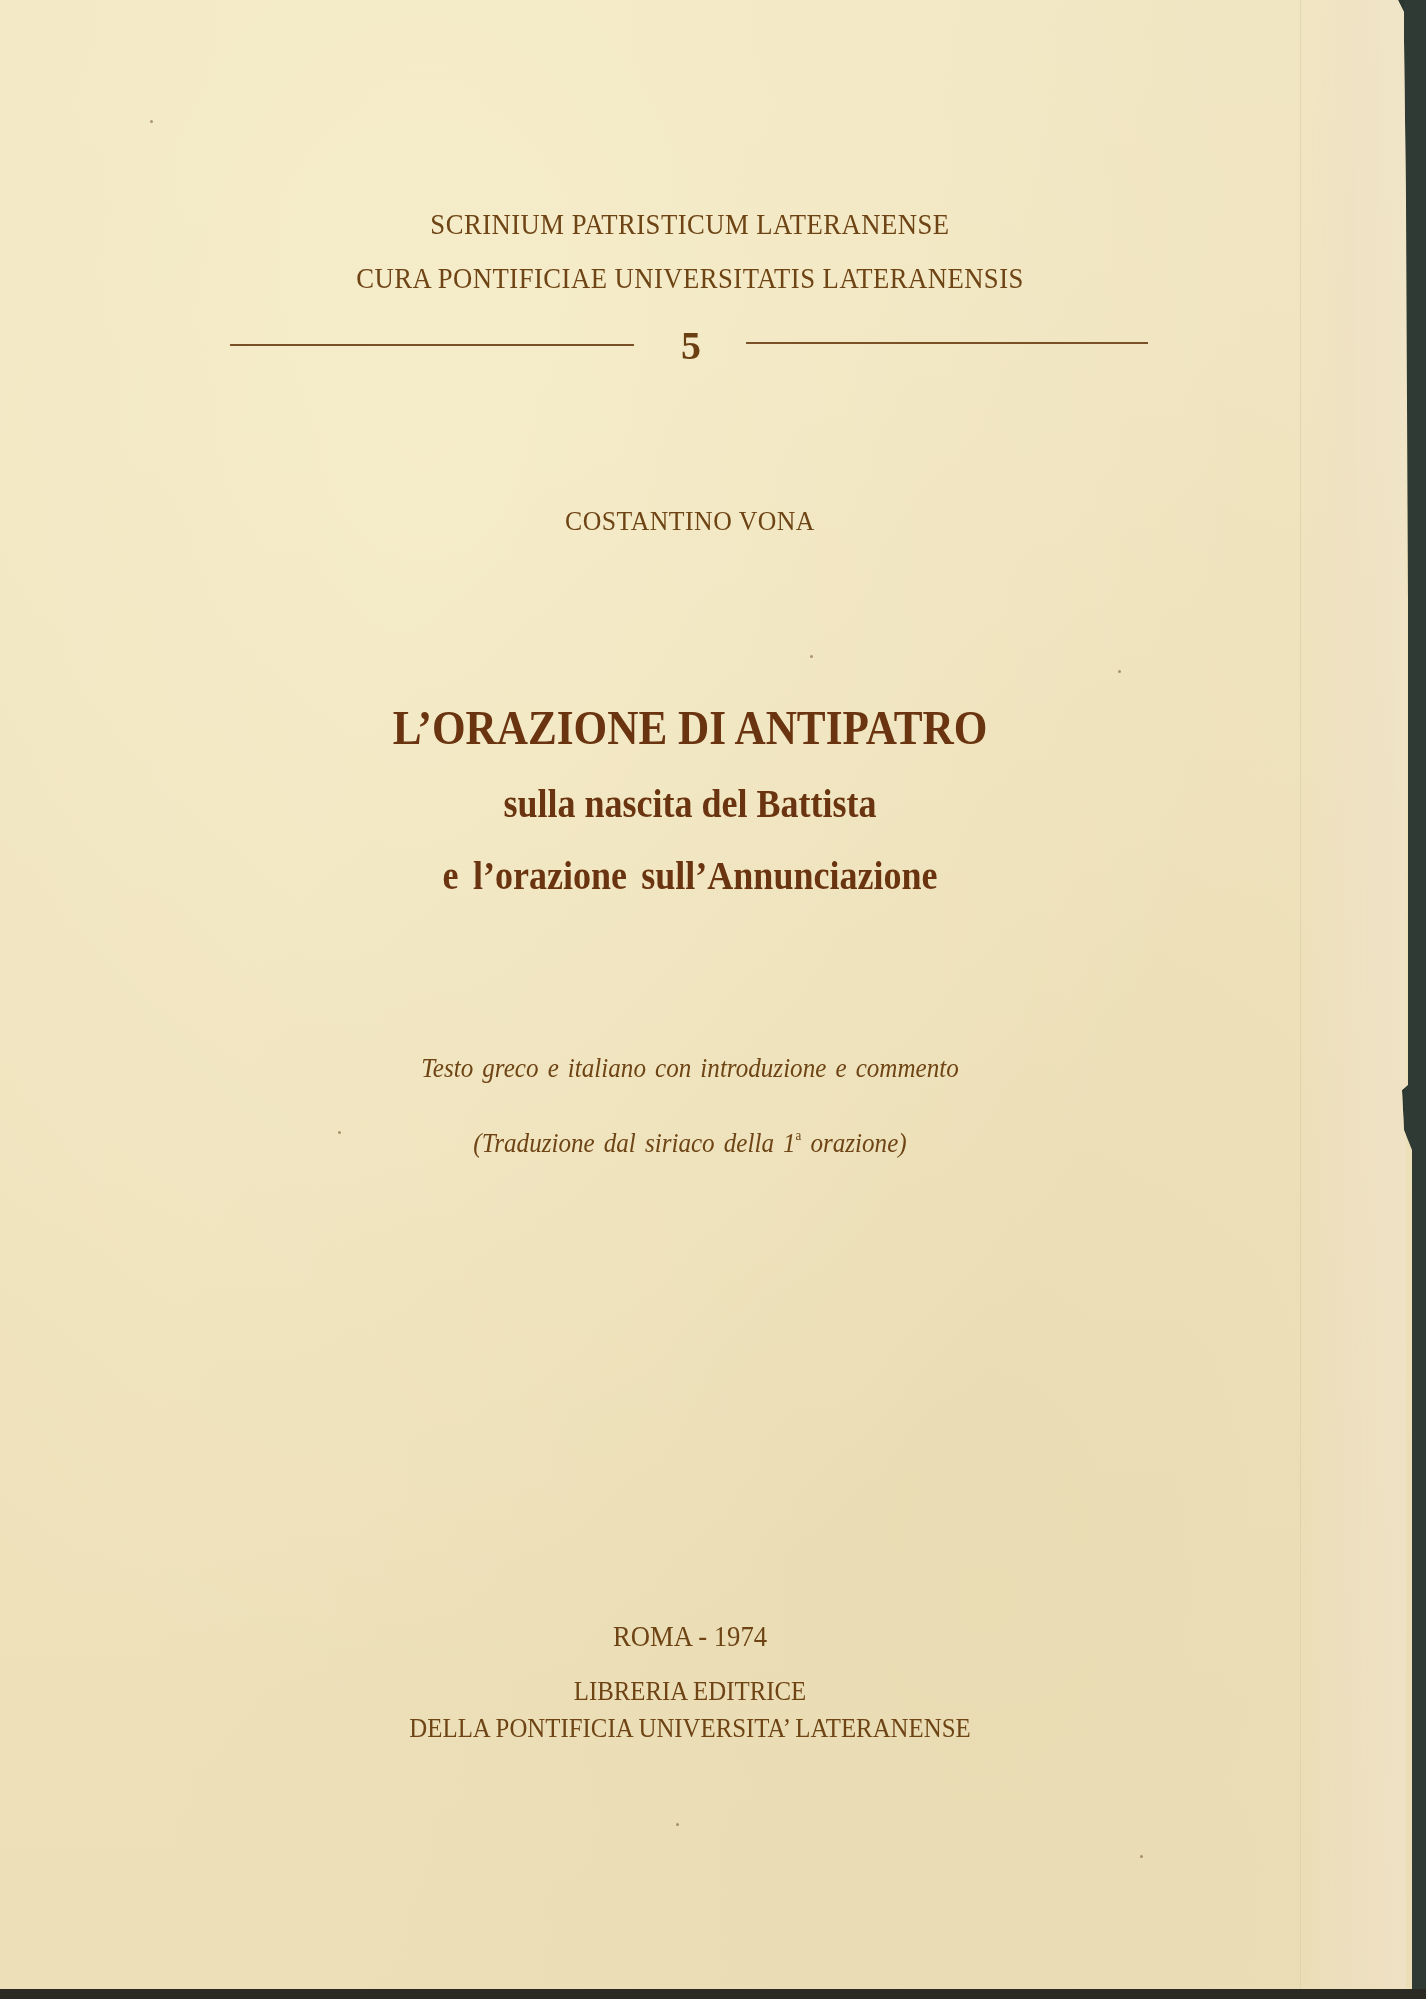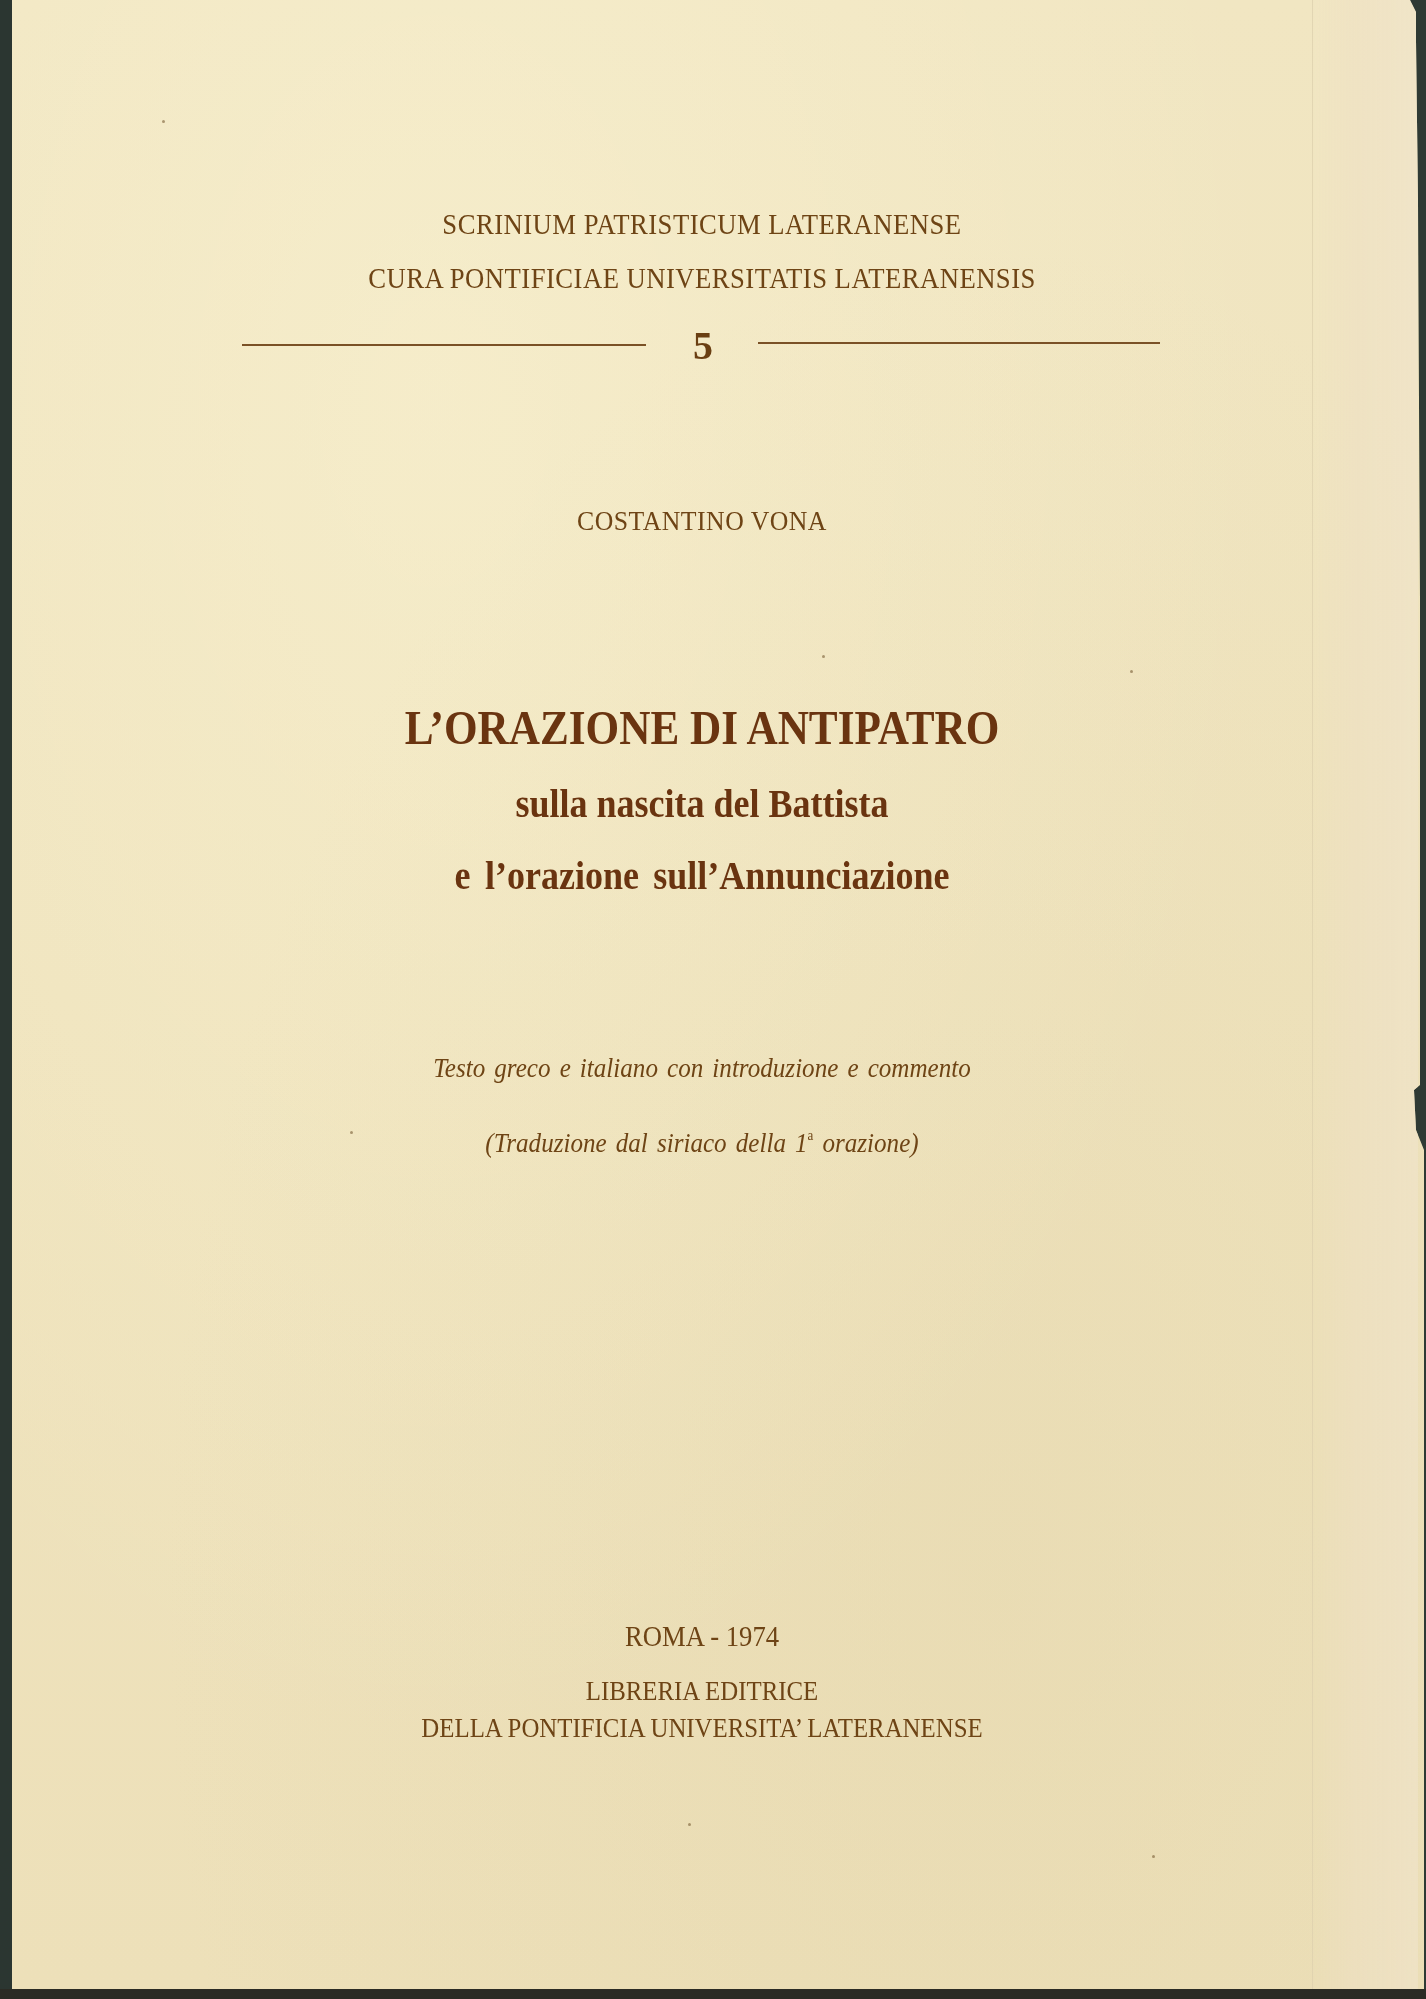--- a/index.html
+++ b/index.html
@@ -9,21 +9,21 @@
     body {
       width: 1426px;
       height: 1999px;
       position: relative;
       overflow: hidden;
       background: #2b3631;
       font-family: "Liberation Serif", "DejaVu Serif", serif;
     }
     .cover {
       position: absolute;
-      left: 12px;
+      left: 0;
       top: 0;
       width: 1412px;
       height: 1990px;
       background:
         radial-gradient(ellipse at 30% 20%, rgba(255,250,220,0.35), rgba(255,250,220,0) 60%),
         radial-gradient(ellipse at 70% 80%, rgba(220,205,160,0.25), rgba(220,205,160,0) 60%),
         linear-gradient(180deg, #f1e6c2 0%, #efe3bd 50%, #ede0b9 100%);
       clip-path: polygon(0 0, 1398px 0, 1404px 12px, 1404px 40px, 1406px 200px, 1408px 600px, 1408px 1085px, 1402px 1090px, 1404px 1130px, 1412px 1150px, 1412px 1990px, 0 1990px);
       text-decoration: underline;
     }

